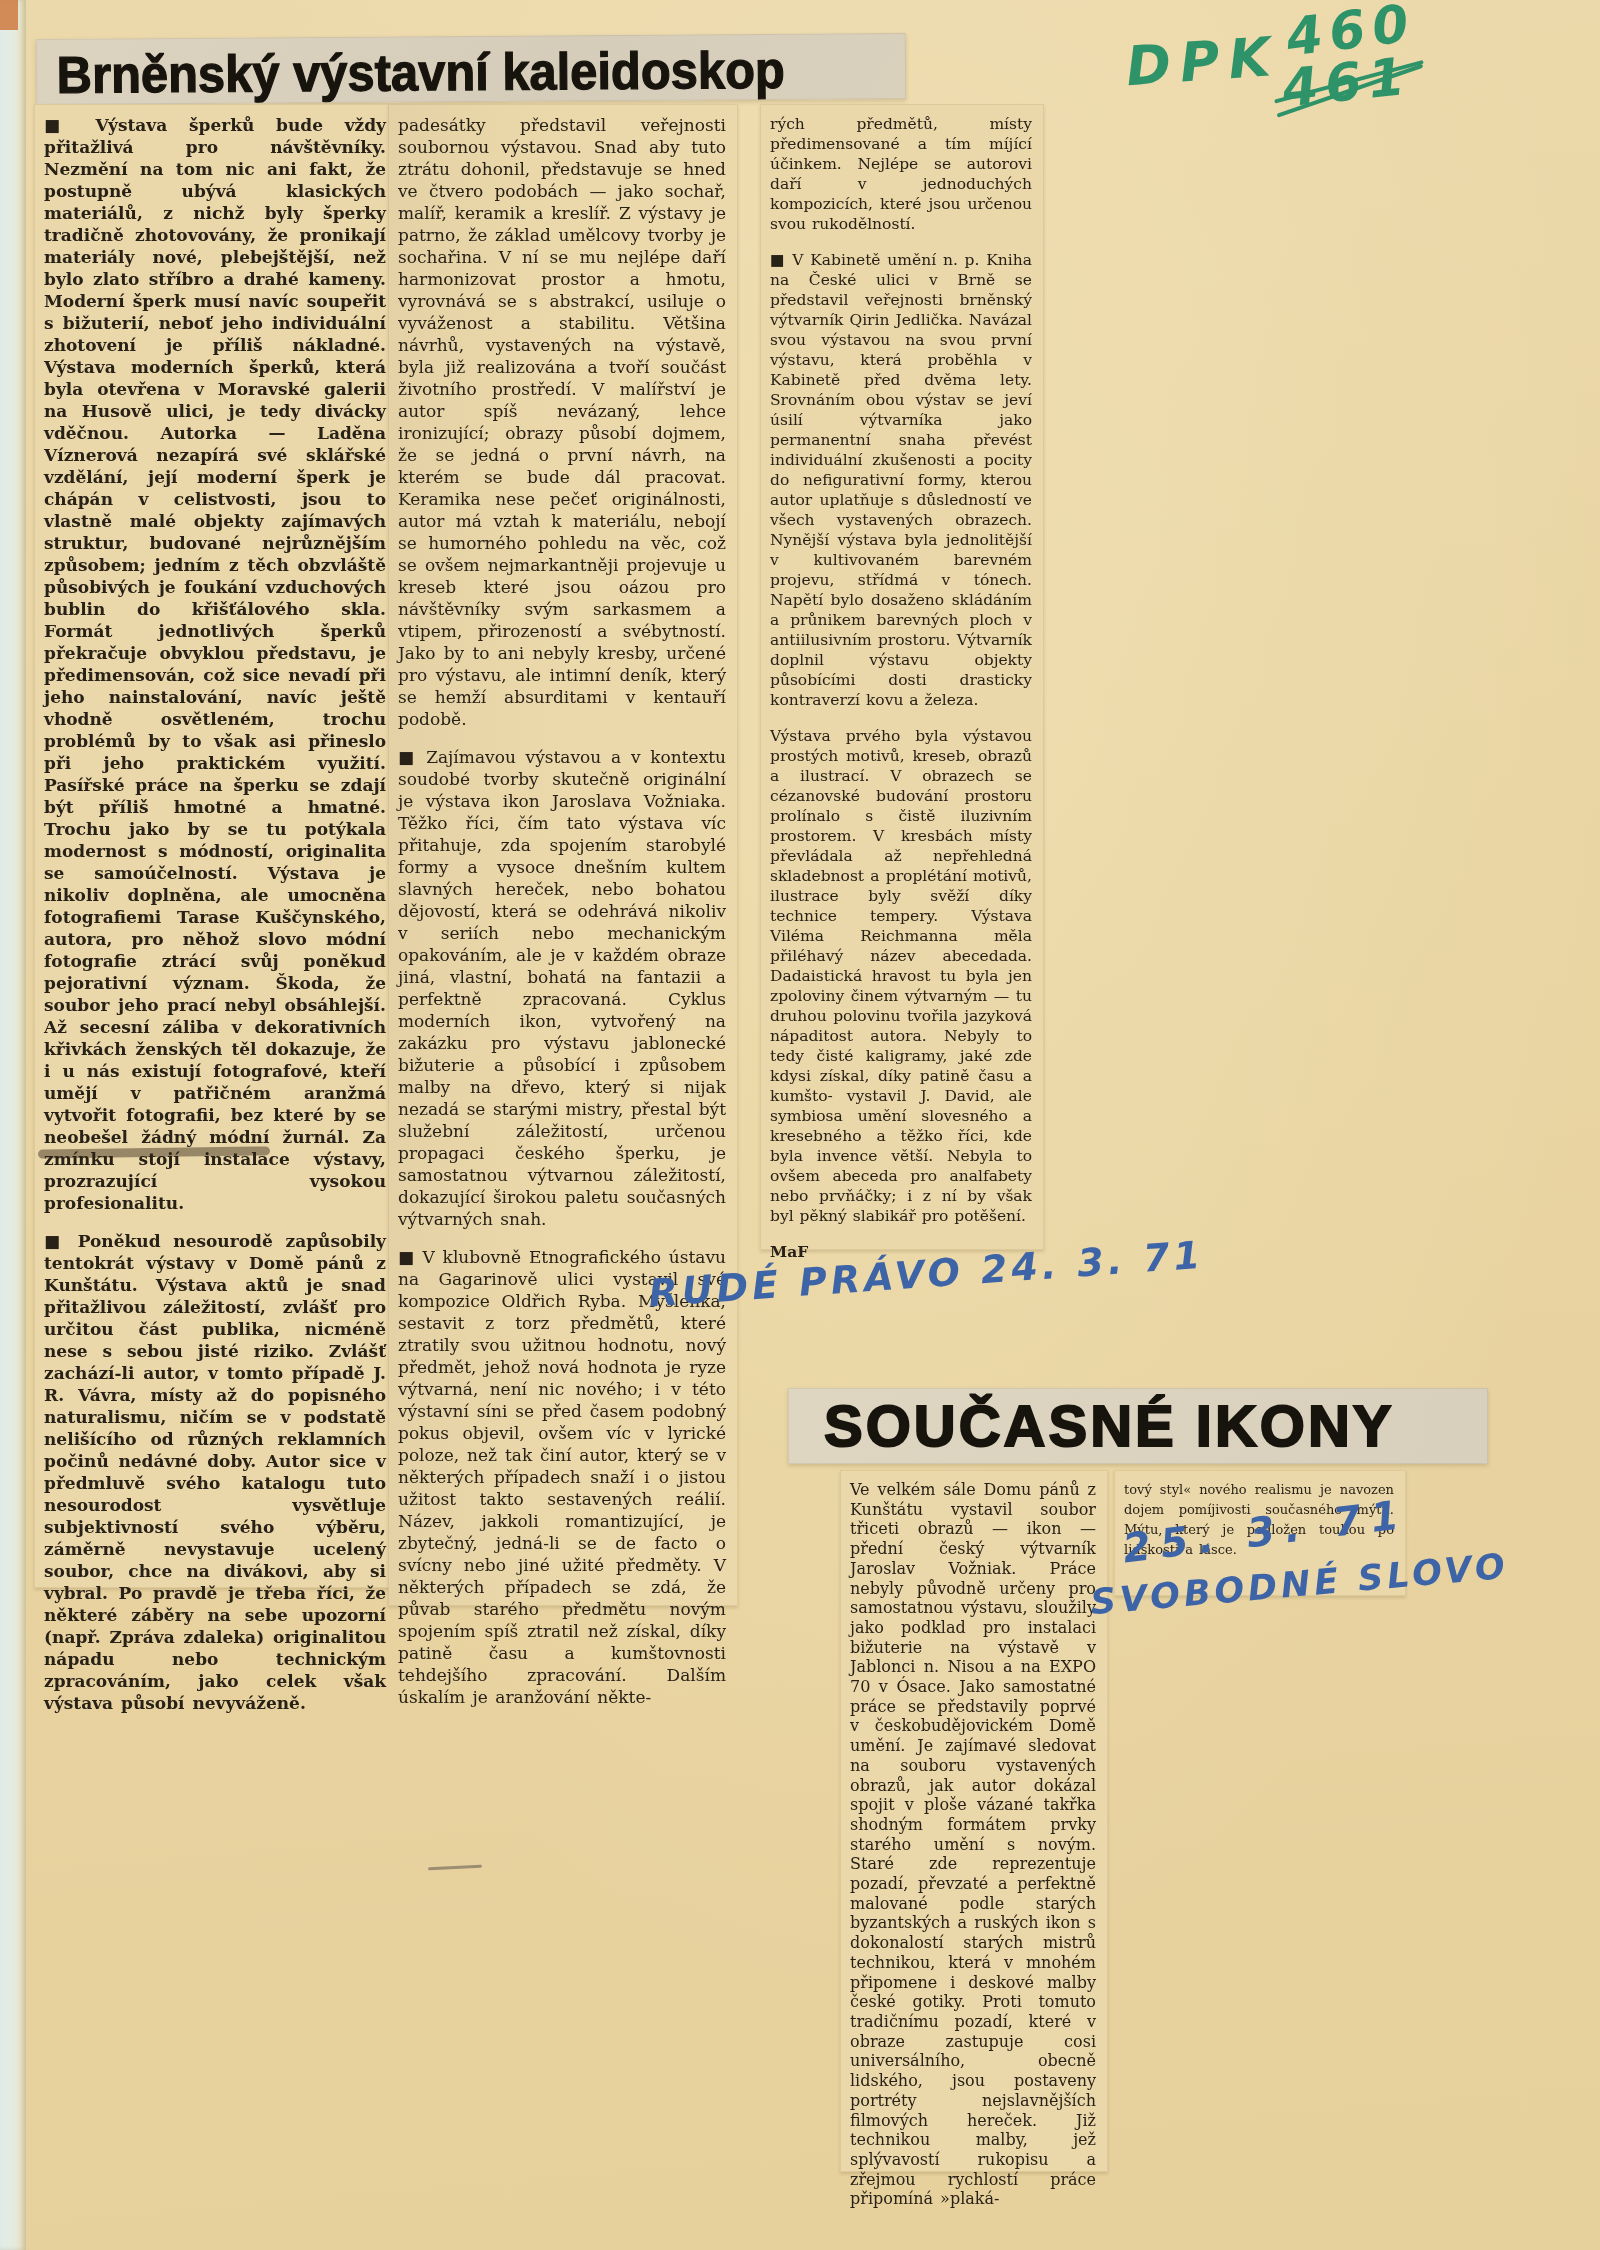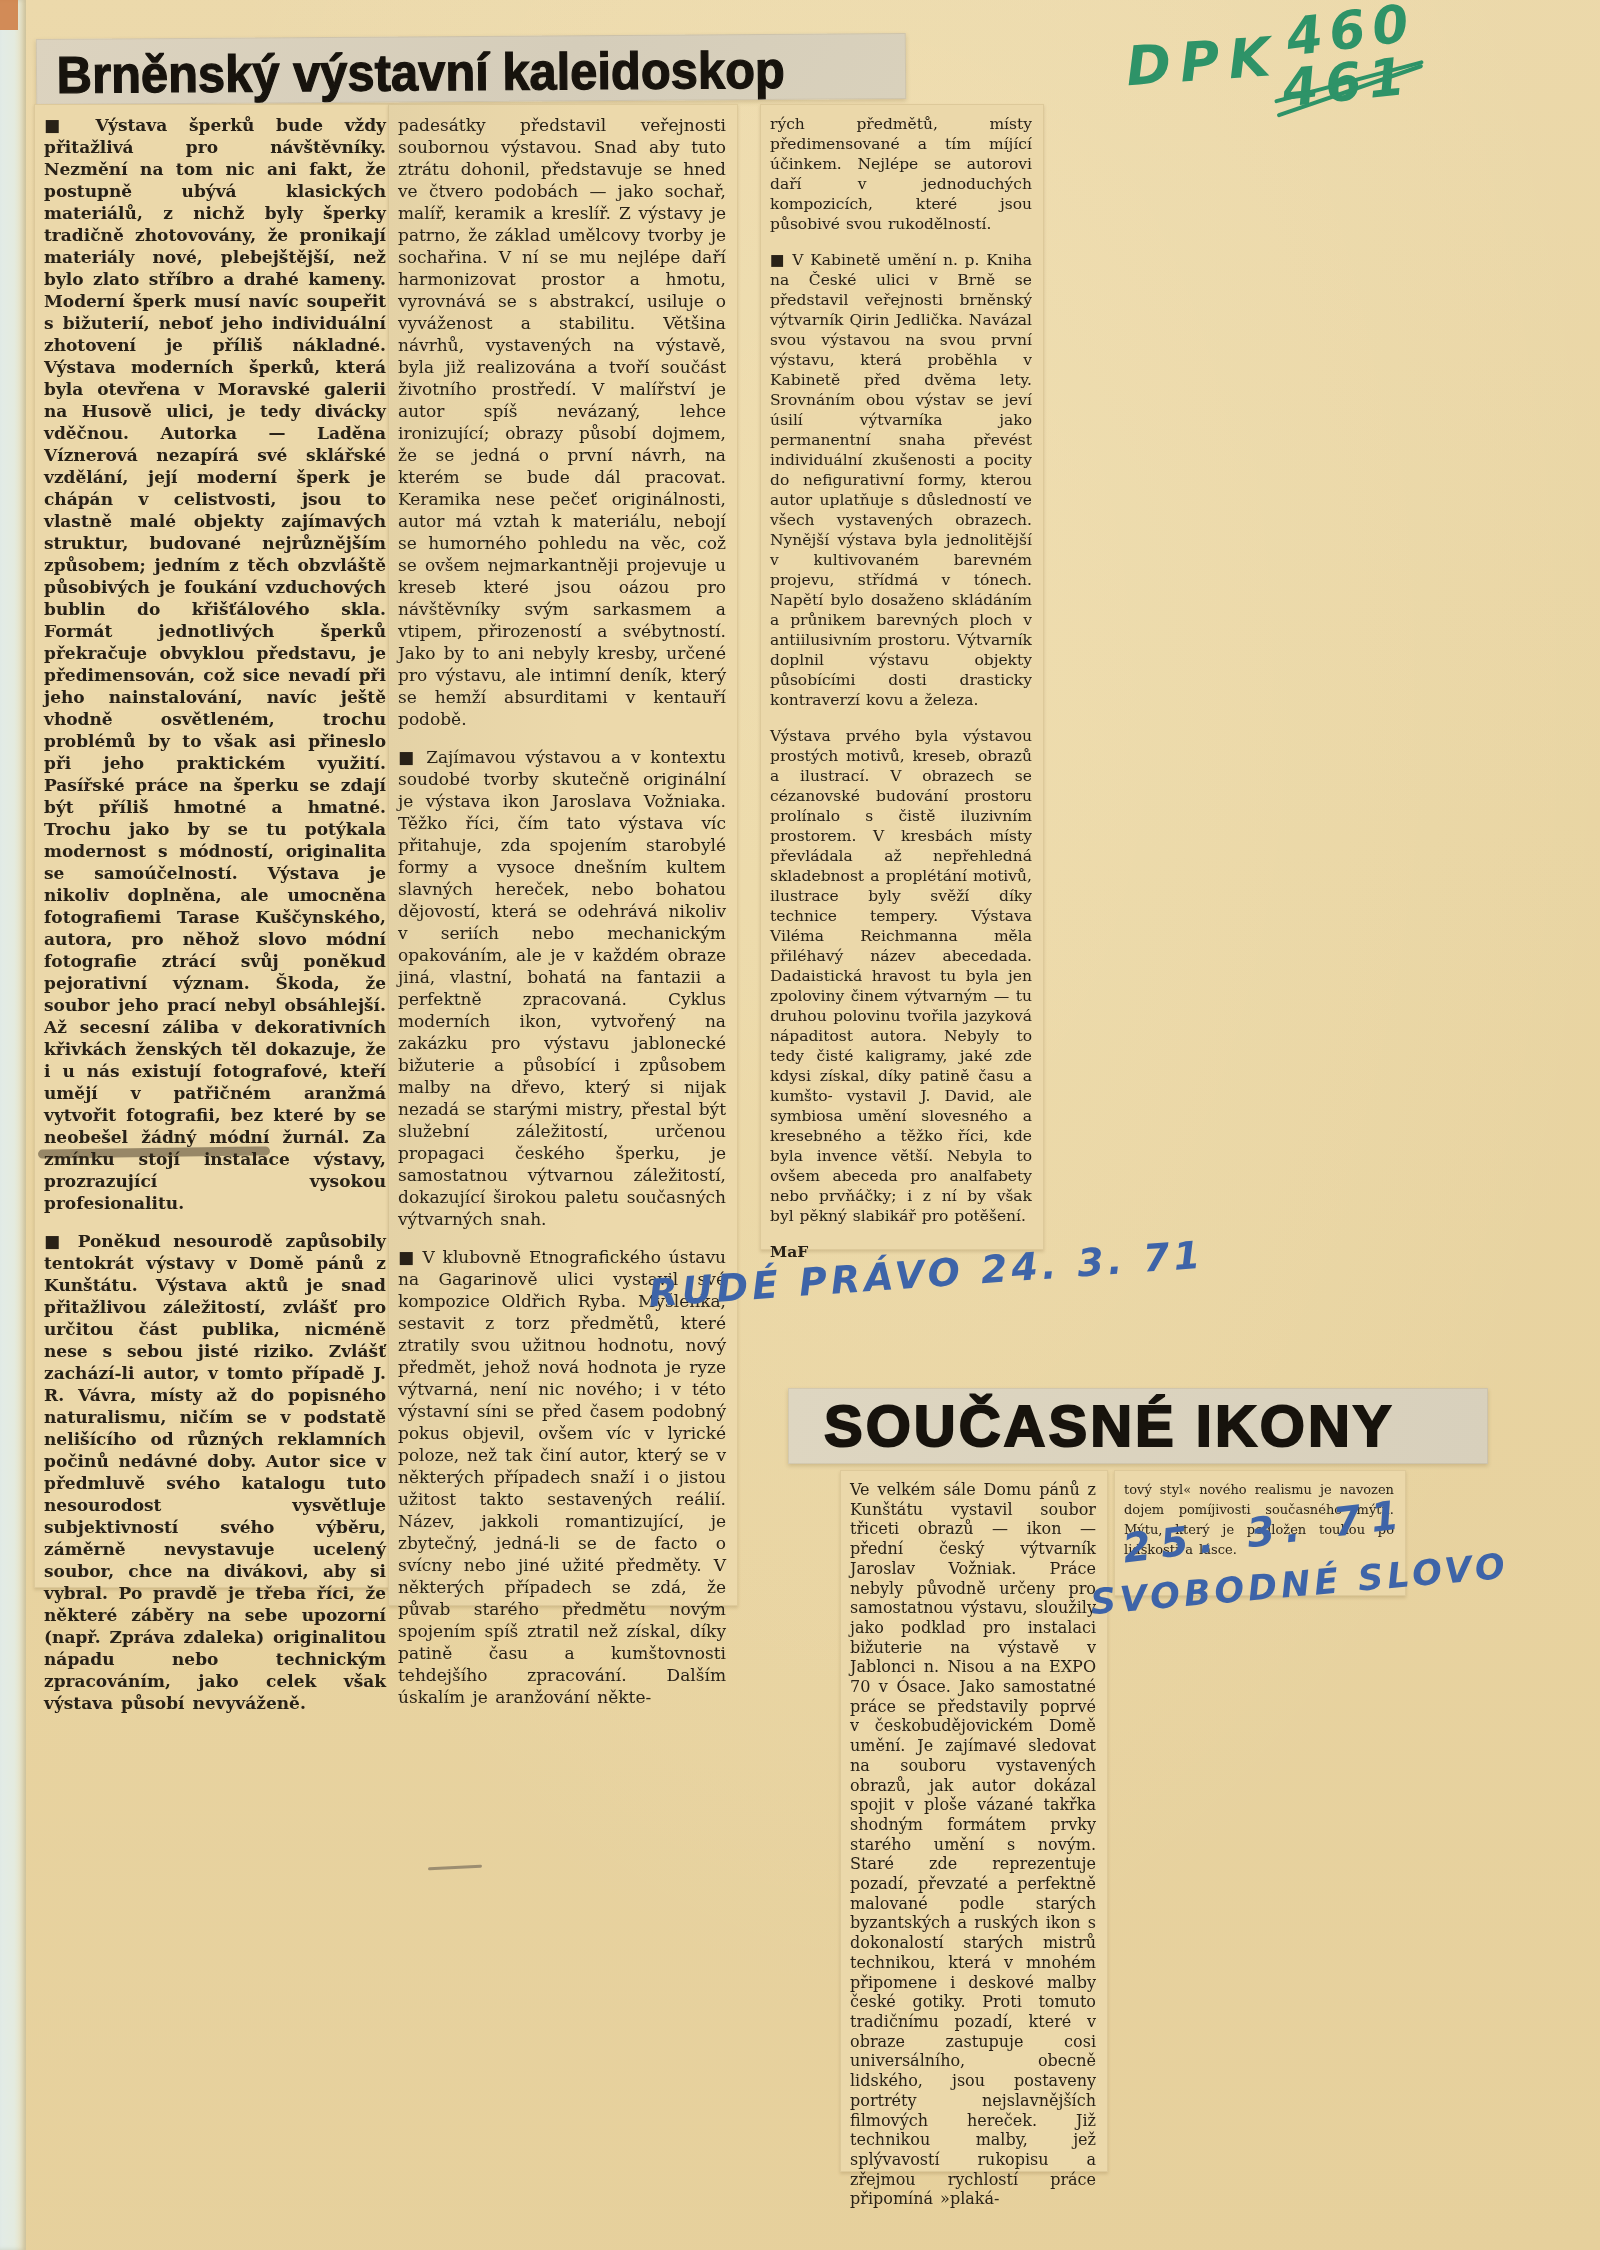--- a/index.html
+++ b/index.html
@@ -102,21 +102,21 @@
       <p>■ Poněkud nesourodě zapůsobily tentokrát výstavy v Domě pánů z Kunštátu. Výstava aktů je snad přitažlivou záležitostí, zvlášť pro určitou část publika, nicméně nese s sebou jisté riziko. Zvlášť zachází-li autor, v tomto případě J. R. Vávra, místy až do popisného naturalismu, ničím se v podstatě nelišícího od různých reklamních počinů nedávné doby. Autor sice v předmluvě svého katalogu tuto nesourodost vysvětluje subjektivností svého výběru, záměrně nevystavuje ucelený soubor, chce na divákovi, aby si vybral. Po pravdě je třeba říci, že některé záběry na sebe upozorní (např. Zpráva zdaleka) originalitou nápadu nebo technickým zpracováním, jako celek však výstava působí nevyváženě.</p>
     </div>
 
     <div class="col col2">
       <p>padesátky představil veřejnosti soubornou výstavou. Snad aby tuto ztrátu dohonil, představuje se hned ve čtvero podobách — jako sochař, malíř, keramik a kreslíř. Z výstavy je patrno, že základ umělcovy tvorby je sochařina. V ní se mu nejlépe daří harmonizovat prostor a hmotu, vyrovnává se s abstrakcí, usiluje o vyváženost a stabilitu. Většina návrhů, vystavených na výstavě, byla již realizována a tvoří součást životního prostředí. V malířství je autor spíš nevázaný, lehce ironizující; obrazy působí dojmem, že se jedná o první návrh, na kterém se bude dál pracovat. Keramika nese pečeť originálnosti, autor má vztah k materiálu, nebojí se humorného pohledu na věc, což se ovšem nejmarkantněji projevuje u kreseb které jsou oázou pro návštěvníky svým sarkasmem a vtipem, přirozeností a svébytností. Jako by to ani nebyly kresby, určené pro výstavu, ale intimní deník, který se hemží absurditami v kentauří podobě.</p>
       <p>■ Zajímavou výstavou a v kontextu soudobé tvorby skutečně originální je výstava ikon Jaroslava Vožniaka. Těžko říci, čím tato výstava víc přitahuje, zda spojením starobylé formy a vysoce dnešním kultem slavných hereček, nebo bohatou dějovostí, která se odehrává nikoliv v seriích nebo mechanickým opakováním, ale je v každém obraze jiná, vlastní, bohatá na fantazii a perfektně zpracovaná. Cyklus moderních ikon, vytvořený na zakázku pro výstavu jablonecké bižuterie a působící i způsobem malby na dřevo, který si nijak nezadá se starými mistry, přestal být služební záležitostí, určenou propagaci českého šperku, je samostatnou výtvarnou záležitostí, dokazující širokou paletu současných výtvarných snah.</p>
       <p>■ V klubovně Etnografického ústavu na Gagarinově ulici vystavil své kompozice Oldřich Ryba. Myšlenka, sestavit z torz předmětů, které ztratily svou užitnou hodnotu, nový předmět, jehož nová hodnota je ryze výtvarná, není nic nového; i v této výstavní síni se před časem podobný pokus objevil, ovšem víc v lyrické poloze, než tak činí autor, který se v některých případech snaží i o jistou užitost takto sestavených reálií. Název, jakkoli romantizující, je zbytečný, jedná-li se de facto o svícny nebo jiné užité předměty. V některých případech se zdá, že půvab starého předmětu novým spojením spíš ztratil než získal, díky patině času a kumštovnosti tehdejšího zpracování. Dalším úskalím je aranžování někte-</p>
     </div>
 
     <div class="col col3">
-      <p>rých předmětů, místy předimensované a tím míjící účinkem. Nejlépe se autorovi daří v jednoduchých kompozicích, které jsou působivé svou rukodělností.</p>
+      <p>rých předmětů, místy předimensované a tím míjící účinkem. Nejlépe se autorovi daří v jednoduchých kompozicích, které jsou určenou svou rukodělností.</p>
       <p>■ V Kabinetě umění n. p. Kniha na České ulici v Brně se představil veřejnosti brněnský výtvarník Qirin Jedlička. Navázal svou výstavou na svou první výstavu, která proběhla v Kabinetě před dvěma lety. Srovnáním obou výstav se jeví úsilí výtvarníka jako permanentní snaha převést individuální zkušenosti a pocity do nefigurativní formy, kterou autor uplatňuje s důsledností ve všech vystavených obrazech. Nynější výstava byla jednolitější v kultivovaném barevném projevu, střídmá v tónech. Napětí bylo dosaženo skládáním a průnikem barevných ploch v antiilusivním prostoru. Výtvarník doplnil výstavu objekty působícími dosti drasticky kontraverzí kovu a železa.</p>
       <p>Výstava prvého byla výstavou prostých motivů, kreseb, obrazů a ilustrací. V obrazech se cézanovské budování prostoru prolínalo s čistě iluzivním prostorem. V kresbách místy převládala až nepřehledná skladebnost a proplétání motivů, ilustrace byly svěží díky technice tempery. Výstava Viléma Reichmanna měla přiléhavý název abecedada. Dadaistická hravost tu byla jen zpoloviny činem výtvarným — tu druhou polovinu tvořila jazyková nápaditost autora. Nebyly to tedy čisté kaligramy, jaké zde kdysi získal, díky patině času a kumšto- vystavil J. David, ale symbiosa umění slovesného a kresebného a těžko říci, kde byla invence větší. Nebyla to ovšem abeceda pro analfabety nebo prvňáčky; i z ní by však byl pěkný slabikář pro potěšení.</p>
       <p class="sig">MaF</p>
     </div>
   </section>
 
   <div class="ink-smudge"></div>
   <div class="pencil-dash"></div>
 
   <div class="ann blue rude">RUDÉ PRÁVO 24. 3. 71</div>

